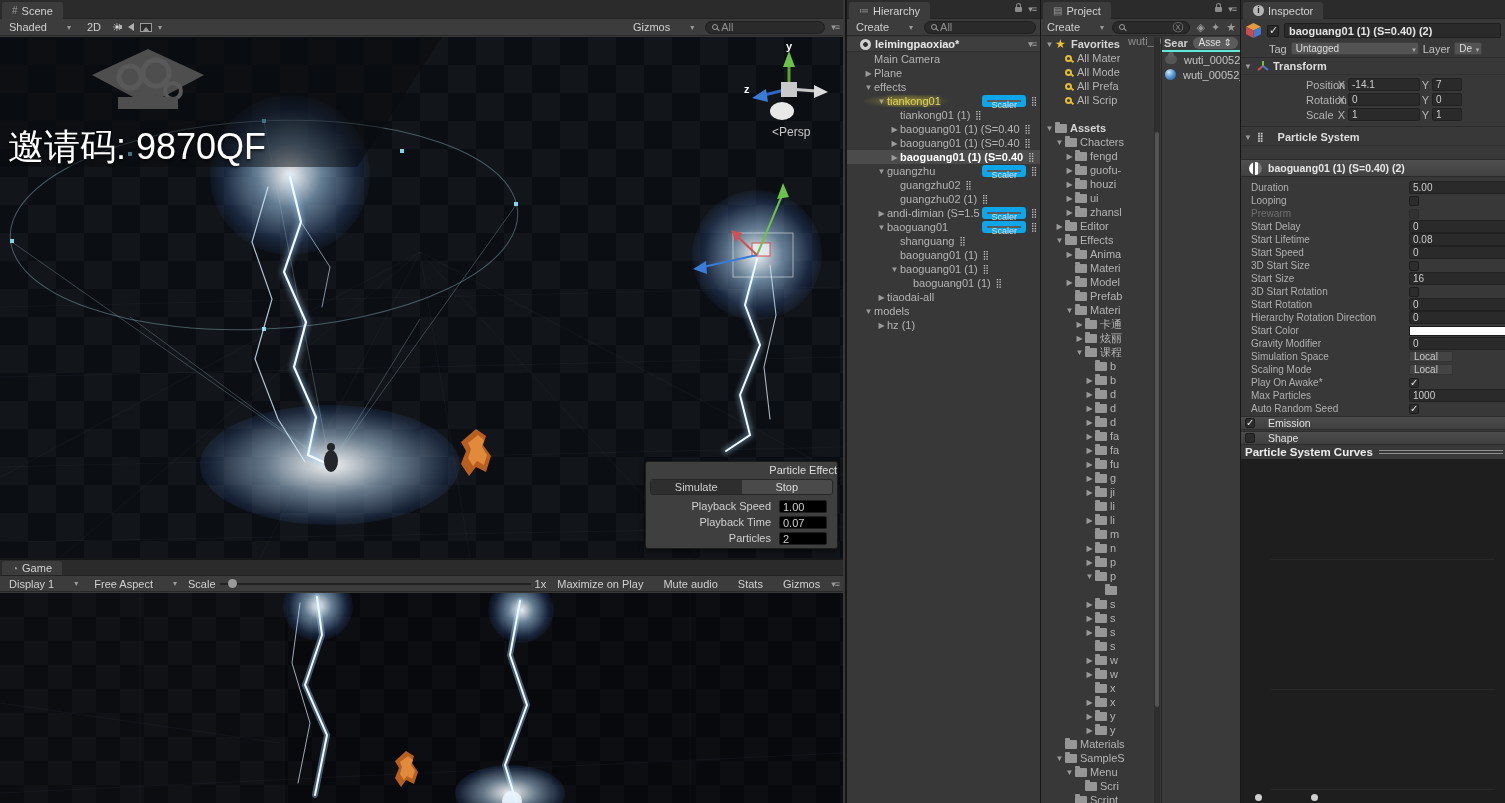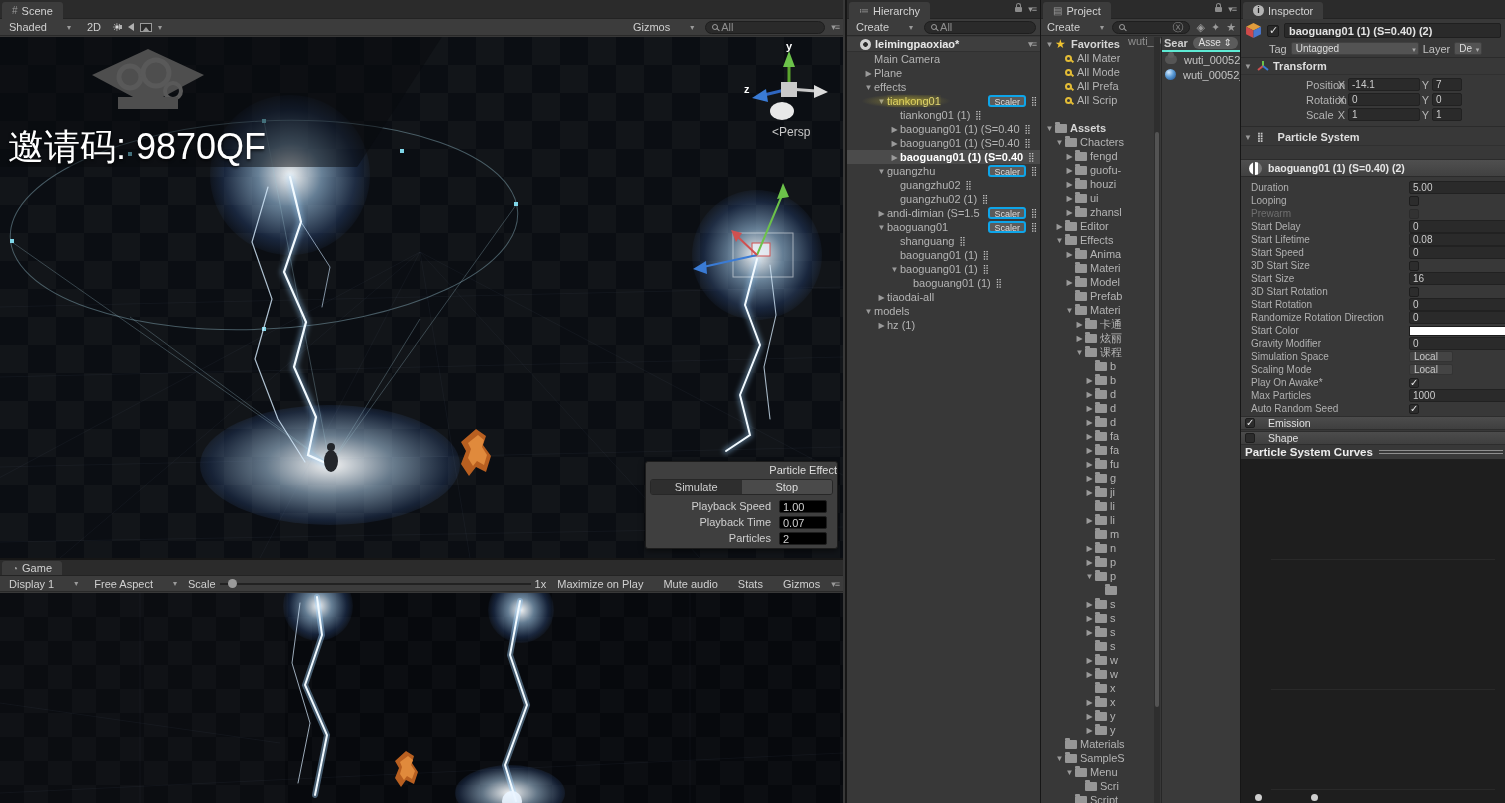--- a/index.html
+++ b/index.html
@@ -56,21 +56,21 @@
   .project{left:1040px;top:0;width:200px;height:803px;border-left:1px solid #161616;}
   .inspector{left:1240px;top:0;width:265px;height:803px;border-left:1px solid #161616;}
   .tree{position:absolute;left:0;right:0;top:37px;bottom:0;overflow:hidden;}
   .row{display:flex;align-items:center;height:14px;white-space:nowrap;color:#b4b4b4;position:relative;}
   .row .arrow{width:11px;flex:none;font-size:8px;color:#9a9a9a;text-align:center;}
   .row .lbl{overflow:hidden;text-overflow:clip;}
   .row.sel{background:#4b4b4b;}
   .row.sel .lbl{color:#fff;font-weight:bold;}
   .row.hl .lbl{color:#e4da7a;text-shadow:0 0 8px rgba(215,200,60,.9);}
   .row.hl::before{content:"";position:absolute;left:14px;width:90px;height:14px;background:radial-gradient(ellipse,rgba(205,190,50,.5),rgba(205,190,50,0) 70%);}
-  .badge{margin-left:auto;background:#5b5b5b;border:2px solid #0ea5e9;border-radius:3px;font-size:9px;color:#ddd;padding:0 4px;height:12px;line-height:11px;flex:none;}
+  .badge{margin-left:auto;background:#5b5b5b;border:5px solid #0ea5e9;border-radius:3px;font-size:9px;color:#ddd;padding:0 4px;height:12px;line-height:11px;flex:none;}
   .badge:empty{display:none;}
   .ps-ico{display:none;width:12px;text-align:center;color:#c8c8c8;font-size:9px;flex:none;margin-left:2px;}
   .row.ps .ps-ico{display:inline-block;}
   .row.ps .badge{margin-left:auto;}
   .row:not(.ps) .badge{margin-left:auto;margin-right:14px;}
   .scene-row{display:flex;align-items:center;height:15px;background:#3e3e3e;border-bottom:1px solid #303030;color:#e8e8e8;font-weight:bold;padding-left:13px;gap:4px;}
   .uico{width:11px;height:11px;border-radius:50%;background:radial-gradient(circle at 50% 50%, #2b2b2b 0 28%, #cfcfcf 30% 100%);flex:none;}
   .scene-row .ico-menu{margin-left:auto;margin-right:4px;}
   .row.b .lbl{font-weight:bold;color:#d6d6d6;}
   .row.gap{visibility:hidden;}
@@ -1150,21 +1150,21 @@
 
         <div class="ps-row t-value">
           <span class="ps-label">Start Rotation</span>
           <span class="ps-val">
             <span class="field">0</span>
 
           </span>
         </div>
 
         <div class="ps-row t-value">
-          <span class="ps-label">Randomize Rotation Direction</span>
+          <span class="ps-label">Hierarchy Rotation Direction</span>
           <span class="ps-val">
             <span class="field">0</span>
 
           </span>
         </div>
 
         <div class="ps-row t-color">
           <span class="ps-label">Start Color</span>
           <span class="ps-val">
 

